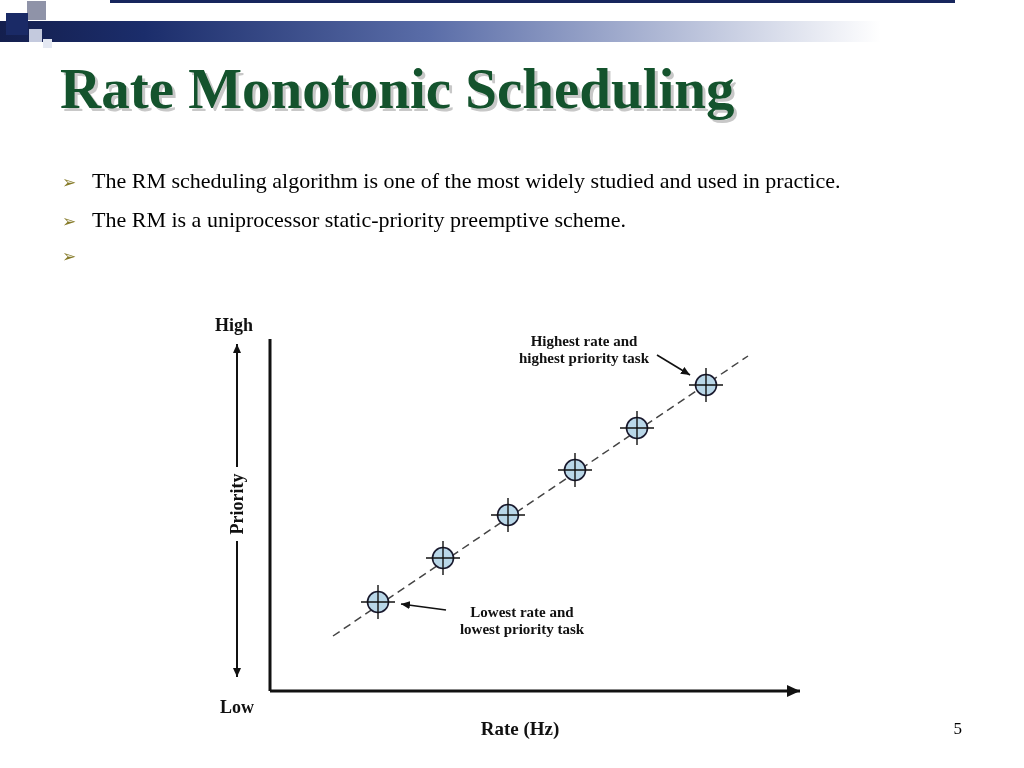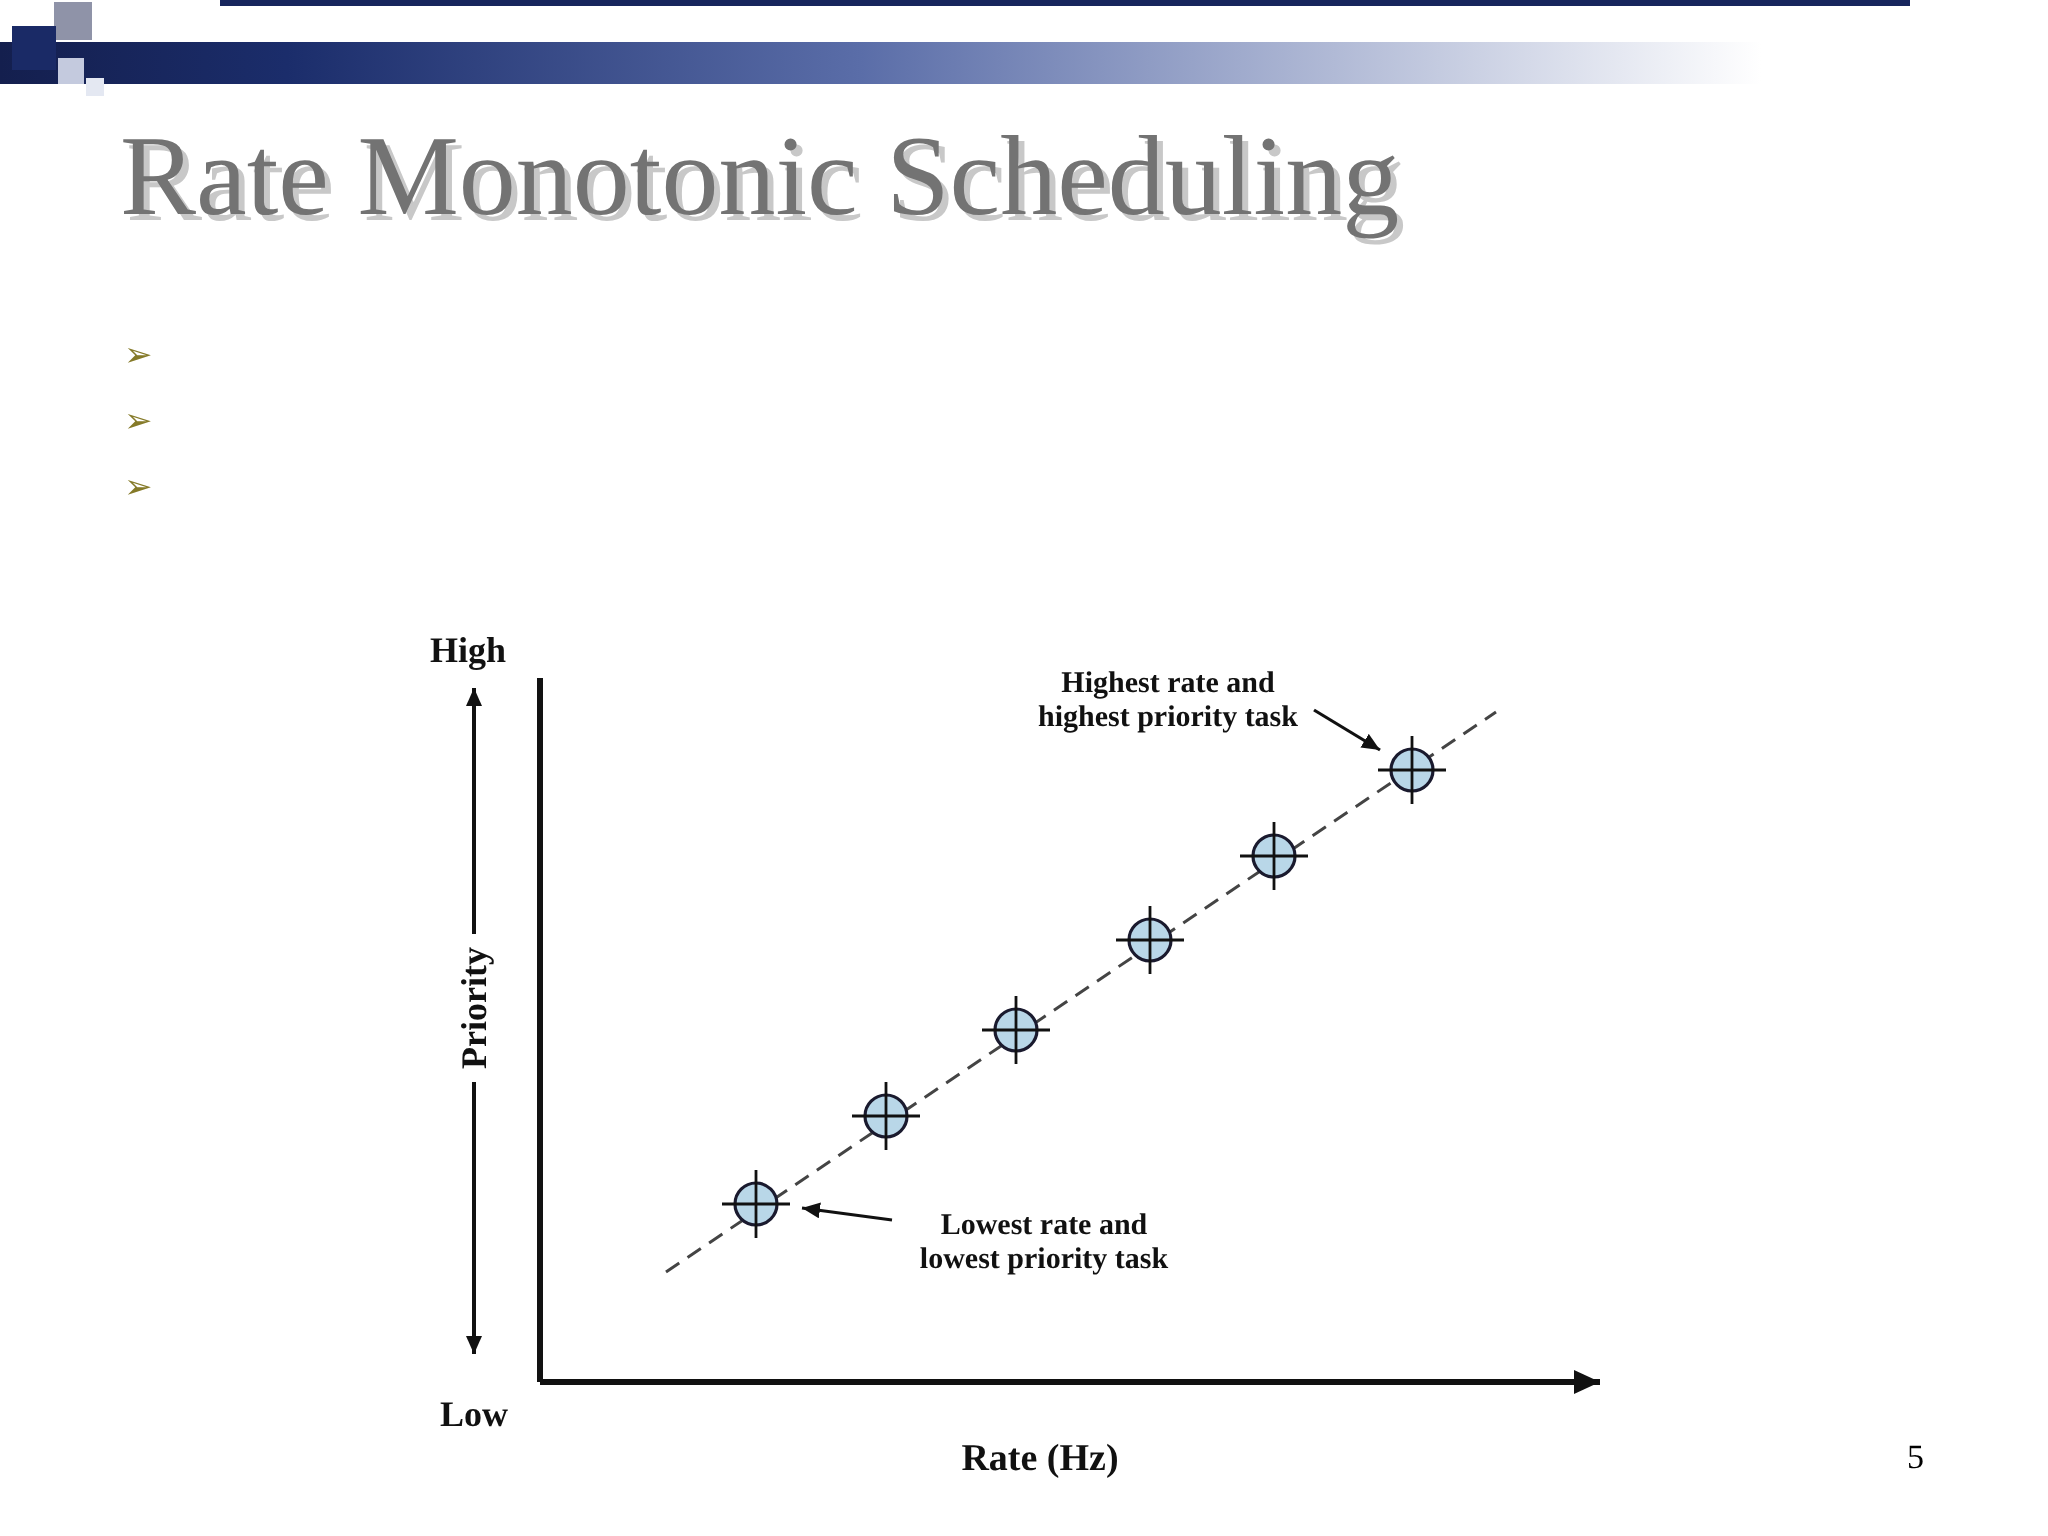--- a/index.html
+++ b/index.html
@@ -22,21 +22,21 @@
     background: linear-gradient(90deg, #141f4e 0%, #1b2d6b 14%, #5a6da8 42%, #ffffff 86%);
   }
   .sq { position: absolute; }
   .sq-gray  { left: 27px; top: 1px;  width: 19px; height: 19px; background: #8f93a8; }
   .sq-navy  { left: 6px;  top: 13px; width: 22px; height: 22px; background: #1a2a66; }
   .sq-light { left: 29px; top: 29px; width: 13px; height: 13px; background: #c4cade; }
   .sq-pale  { left: 43px; top: 39px; width: 9px;  height: 9px;  background: #e4e8f2; }
 
   .title {
     position: absolute; left: 60px; top: 56px;
-    font-size: 57px; font-weight: normal; color: #737373;
+    font-size: 57px; font-weight: bold; color: #14532d;
     text-shadow: 3px 3px 0 #c8c8c8;
     white-space: nowrap;
   }
 
   .bullets { position: absolute; left: 62px; top: 168px; width: 935px; }
   .bullet { display: flex; align-items: baseline; margin-bottom: 13px; font-size: 22px; color: #000; }
   .marker {
     flex: 0 0 30px; width: 30px;
     font-family: "DejaVu Sans", sans-serif;
     font-size: 17px; color: #857a28;
@@ -71,23 +71,25 @@
   <div class="sq sq-gray"></div>
   <div class="sq sq-navy"></div>
   <div class="sq sq-light"></div>
   <div class="sq sq-pale"></div>
 
   <div class="title">Rate Monotonic Scheduling</div>
 
   <div class="bullets">
     <div class="bullet">
       <span class="marker">➢</span>
+      <span class="btext">The RM scheduling algorithm is one of the most widely studied and used in practice.</span>
     </div>
     <div class="bullet">
       <span class="marker">➢</span>
+      <span class="btext">The RM is a uniprocessor static-priority preemptive scheme.</span>
     </div>
     <div class="bullet">
       <span class="marker">➢</span>
     </div>
   </div>
 
   <div class="plot-wrap">
     <svg width="680" height="460" viewBox="0 0 680 460">
       <defs>
         <marker id="arrow-sm" markerWidth="10" markerHeight="8" refX="9" refY="4" orient="auto" markerUnits="userSpaceOnUse">

